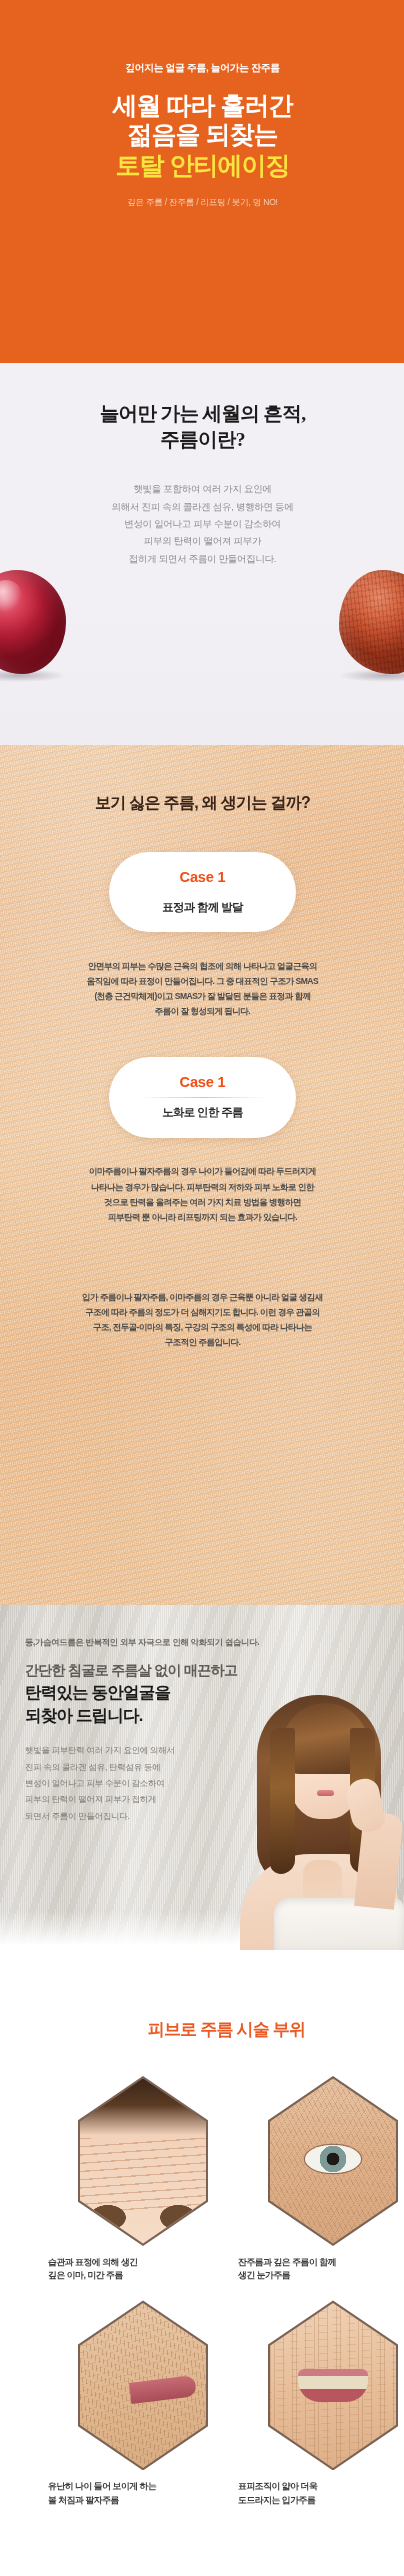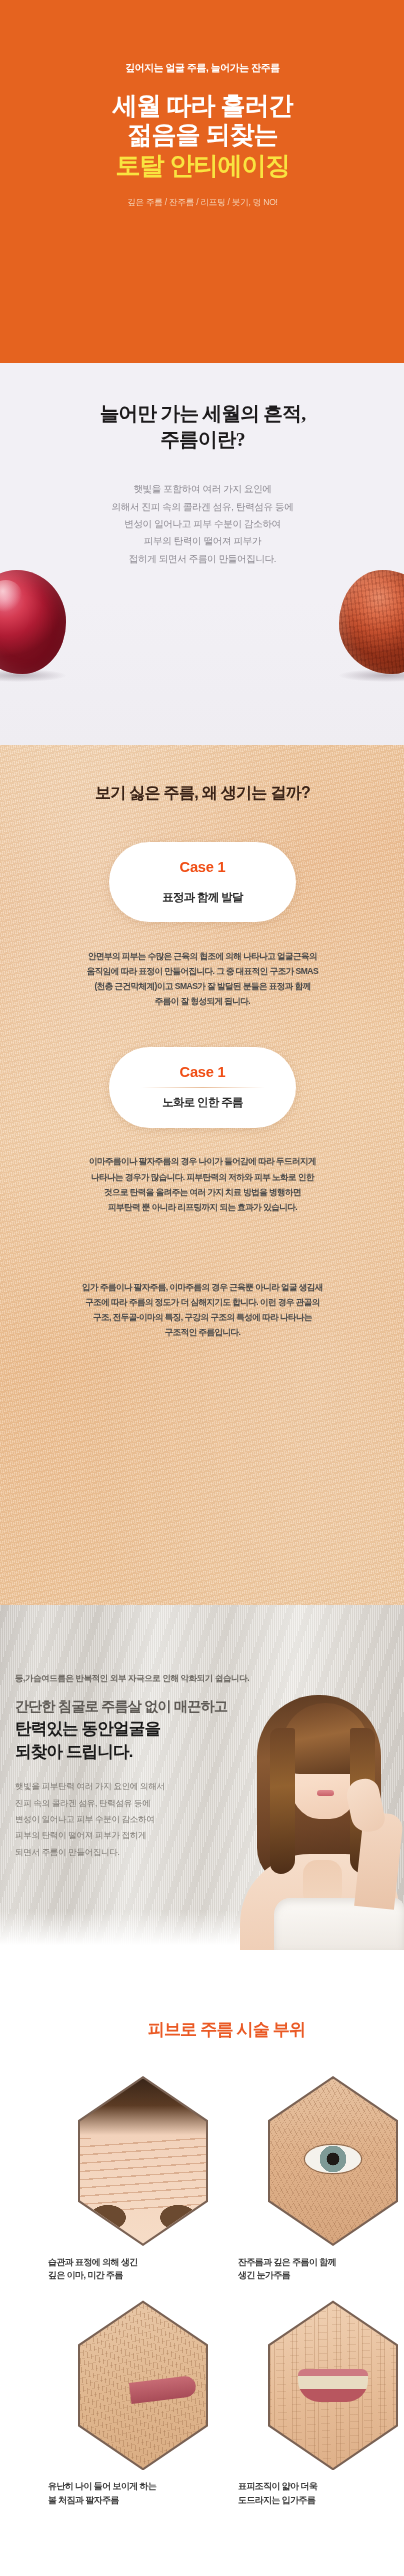--- a/index.html
+++ b/index.html
@@ -89,21 +89,21 @@
   .apple-body {
     margin-top:26.6px; font-size:9.5px; color:#8d8a92;
     line-height:1.82; letter-spacing:-0.3px; font-weight:500;
   }
   .apple-body span { display:block; }
 
   
   .cases {
     height:860px; position:relative; overflow:hidden;
     background:linear-gradient(170deg,#F2CFA9 0%,#EFC49B 18%,#F3CFA8 42%,#EEC296 68%,#F1CBA2 100%);
-    padding-top:38px;
+    padding-top:48px;
   }
   .cases::before {
     content:""; position:absolute; inset:0; pointer-events:none;
     background:
       repeating-linear-gradient(100deg, rgba(255,255,255,.20) 0 0.6px, rgba(186,126,74,.09) 0.6px 1.9px),
       repeating-linear-gradient(12deg, rgba(255,248,238,.16) 0 0.6px, rgba(170,112,62,.07) 0.6px 2.5px),
       radial-gradient(ellipse at 22% 14%, rgba(255,252,245,.34), rgba(255,252,245,0) 48%),
       radial-gradient(ellipse at 78% 72%, rgba(255,250,240,.26), rgba(255,250,240,0) 52%);
     opacity:.85;
   }
@@ -148,21 +148,21 @@
   .metal::before {
     content:""; position:absolute; inset:0;
     background:repeating-linear-gradient(91deg,
       rgba(255,255,255,.34) 0 0.6px, rgba(120,116,110,.10) 0.6px 1.9px);
     opacity:.7;
   }
   .metal::after {
     content:""; position:absolute; left:0; right:0; bottom:0; height:39px;
     background:linear-gradient(180deg, rgba(255,255,255,0), #FFFFFF 88%);
   }
-  .metal-inner { position:relative; z-index:4; padding:32px 0 0 15px;margin-top:36px; }
+  .metal-inner { position:relative; z-index:4; padding:32px 0 0 25px; }
   .metal-kicker {
     font-size:8.4px; color:#6C6862; letter-spacing:-0.3px; font-weight:600;
   }
   .metal-claim { margin-top:14px; line-height:1.28; }
   .metal-claim .light {
     display:block; font-size:14px; color:#5E5A55;
     letter-spacing:-0.7px; font-weight:600;
   }
   .metal-claim .bold {
     display:block; font-size:16.5px; color:#1A1A1A;
@@ -344,21 +344,21 @@
     <div class="apple-shadow r"></div>
     <div class="apple apple-fresh"></div>
     <div class="apple apple-old"></div>
     <div class="apple-inner">
       <h2 class="apple-heading">
         <span>늘어만 가는 세월의 흔적,</span>
         <span>주름이란?</span>
       </h2>
       <p class="apple-body">
         <span>햇빛을 포함하여 여러 가지 요인에</span>
-        <span>의해서 진피 속의 콜라겐 섬유, 탄력섬유 등에</span>
+        <span>의해서 진피 속의 콜라겐 섬유, 병행하면 등에</span>
         <span>변성이 일어나고 피부 수분이 감소하여</span>
         <span>피부의 탄력이 떨어져 피부가</span>
         <span>접히게 되면서 주름이 만들어집니다.</span>
       </p>
     </div>
   </section>
 
   <section class="cases">
     <div class="cases-inner">
       <h2 class="cases-heading">보기 싫은 주름, 왜 생기는 걸까?</h2>

